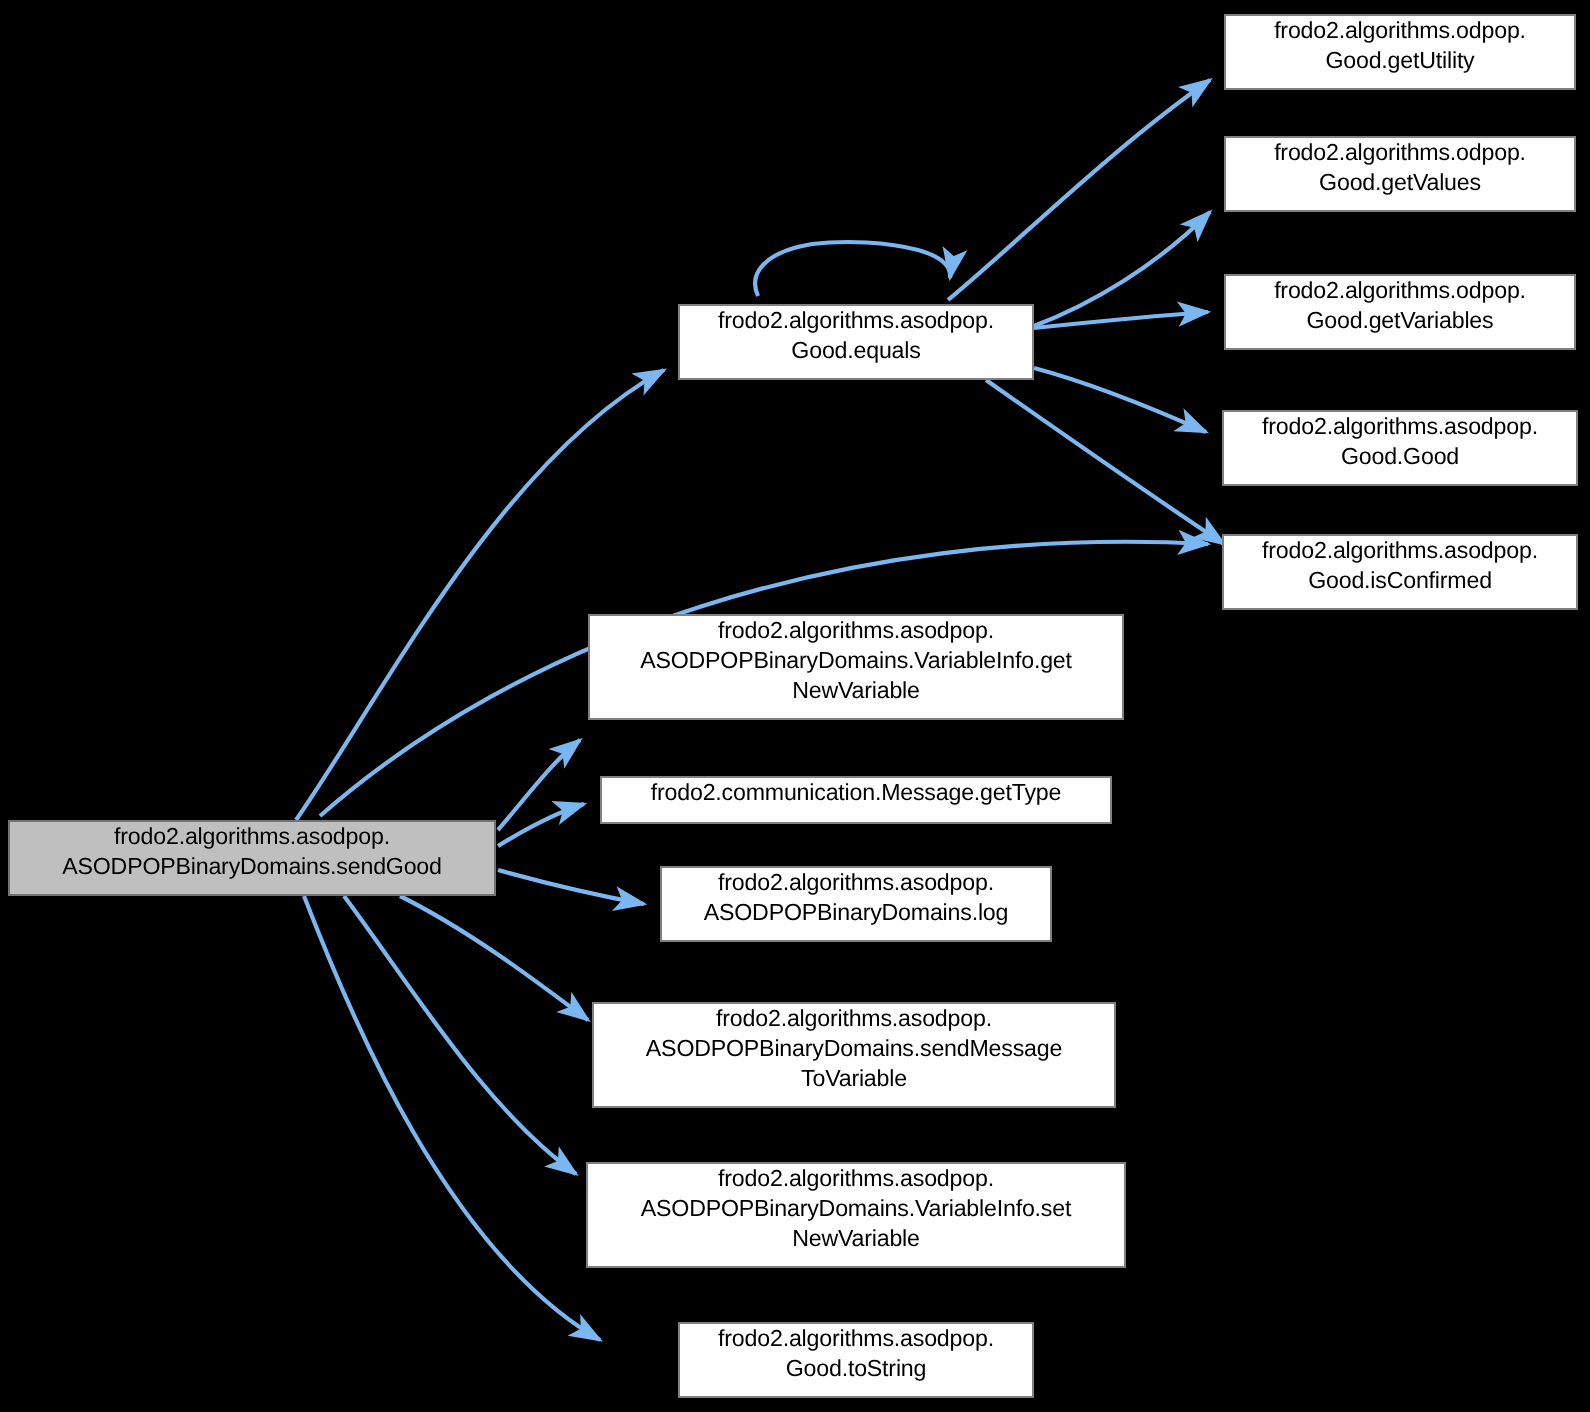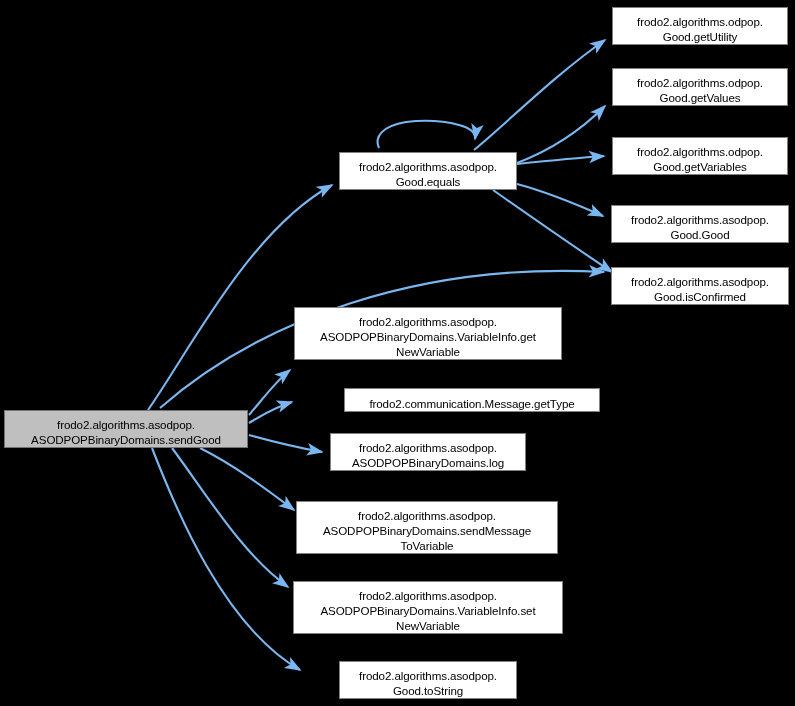--- a/index.html
+++ b/index.html
@@ -26,21 +26,21 @@
   .node {
     position: absolute;
     box-sizing: border-box;
     border: 1px solid #808080;
     background: #ffffff;
     color: #000000;
     font-size: 11.6px;
     line-height: 15px;
     text-align: center;
     display: flex;
-    align-items: flex-end;
+    align-items: flex-start;
     justify-content: center;
     white-space: pre-line;
     letter-spacing: -0.1px;
   }
   .node.root {
     background: #bfbfbf;
     border: 1px solid #737373;
   }
   .node-label {
     display: block;
@@ -87,21 +87,21 @@
 Good.getValues</span></div>
       <div class="node" style="left: 612px; top: 137px; width: 176px; height: 38px;"><span class="node-label">frodo2.algorithms.odpop.
 Good.getVariables</span></div>
       <div class="node" style="left: 611px; top: 205px; width: 178px; height: 38px;"><span class="node-label">frodo2.algorithms.asodpop.
 Good.Good</span></div>
       <div class="node" style="left: 611px; top: 267px; width: 178px; height: 38px;"><span class="node-label">frodo2.algorithms.asodpop.
 Good.isConfirmed</span></div>
       <div class="node" style="left: 294px; top: 307px; width: 268px; height: 53px;"><span class="node-label">frodo2.algorithms.asodpop.
 ASODPOPBinaryDomains.VariableInfo.get
 NewVariable</span></div>
-      <div class="node" style="left: 300px; top: 388px; width: 256px; height: 24px; margin-left: 44px;"><span class="node-label">frodo2.communication.Message.getType</span></div>
+      <div class="node" style="left: 300px; top: 388px; width: 256px; height: 24px;"><span class="node-label">frodo2.communication.Message.getType</span></div>
       <div class="node" style="left: 330px; top: 433px; width: 196px; height: 38px;"><span class="node-label">frodo2.algorithms.asodpop.
 ASODPOPBinaryDomains.log</span></div>
       <div class="node" style="left: 296px; top: 501px; width: 262px; height: 53px;"><span class="node-label">frodo2.algorithms.asodpop.
 ASODPOPBinaryDomains.sendMessage
 ToVariable</span></div>
       <div class="node" style="left: 293px; top: 581px; width: 270px; height: 53px;"><span class="node-label">frodo2.algorithms.asodpop.
 ASODPOPBinaryDomains.VariableInfo.set
 NewVariable</span></div>
       <div class="node" style="left: 339px; top: 661px; width: 178px; height: 38px;"><span class="node-label">frodo2.algorithms.asodpop.
 Good.toString</span></div>

